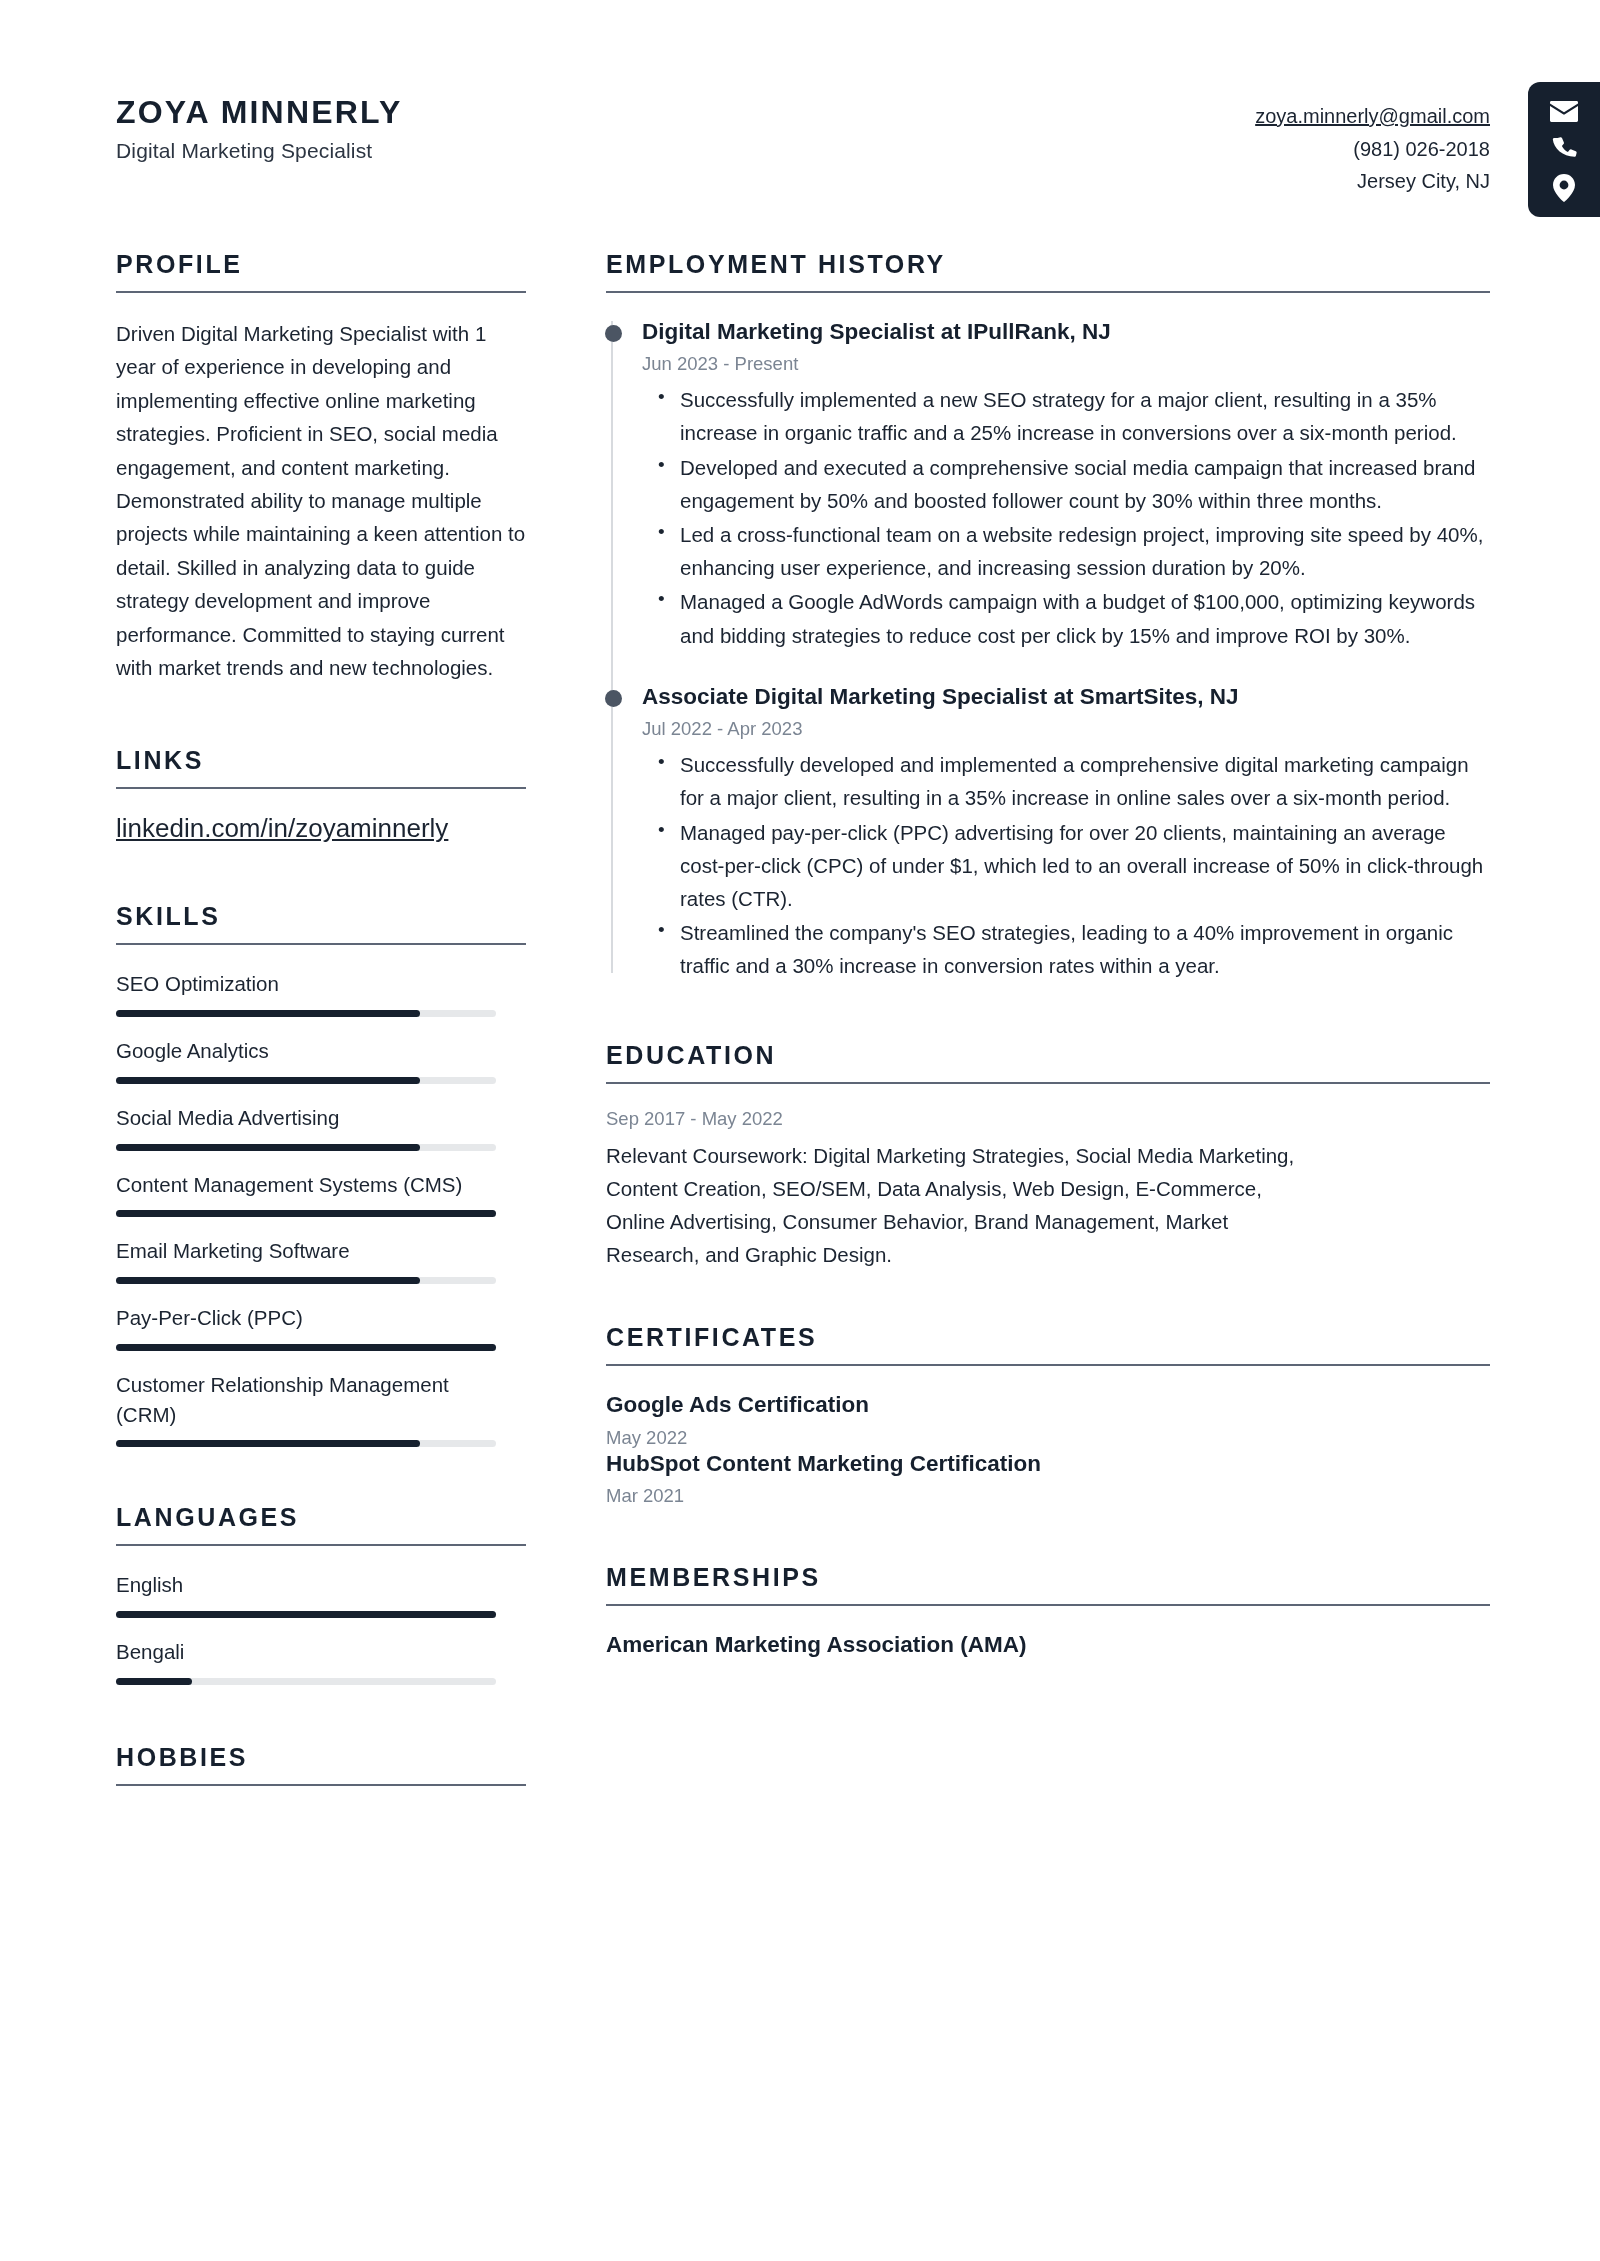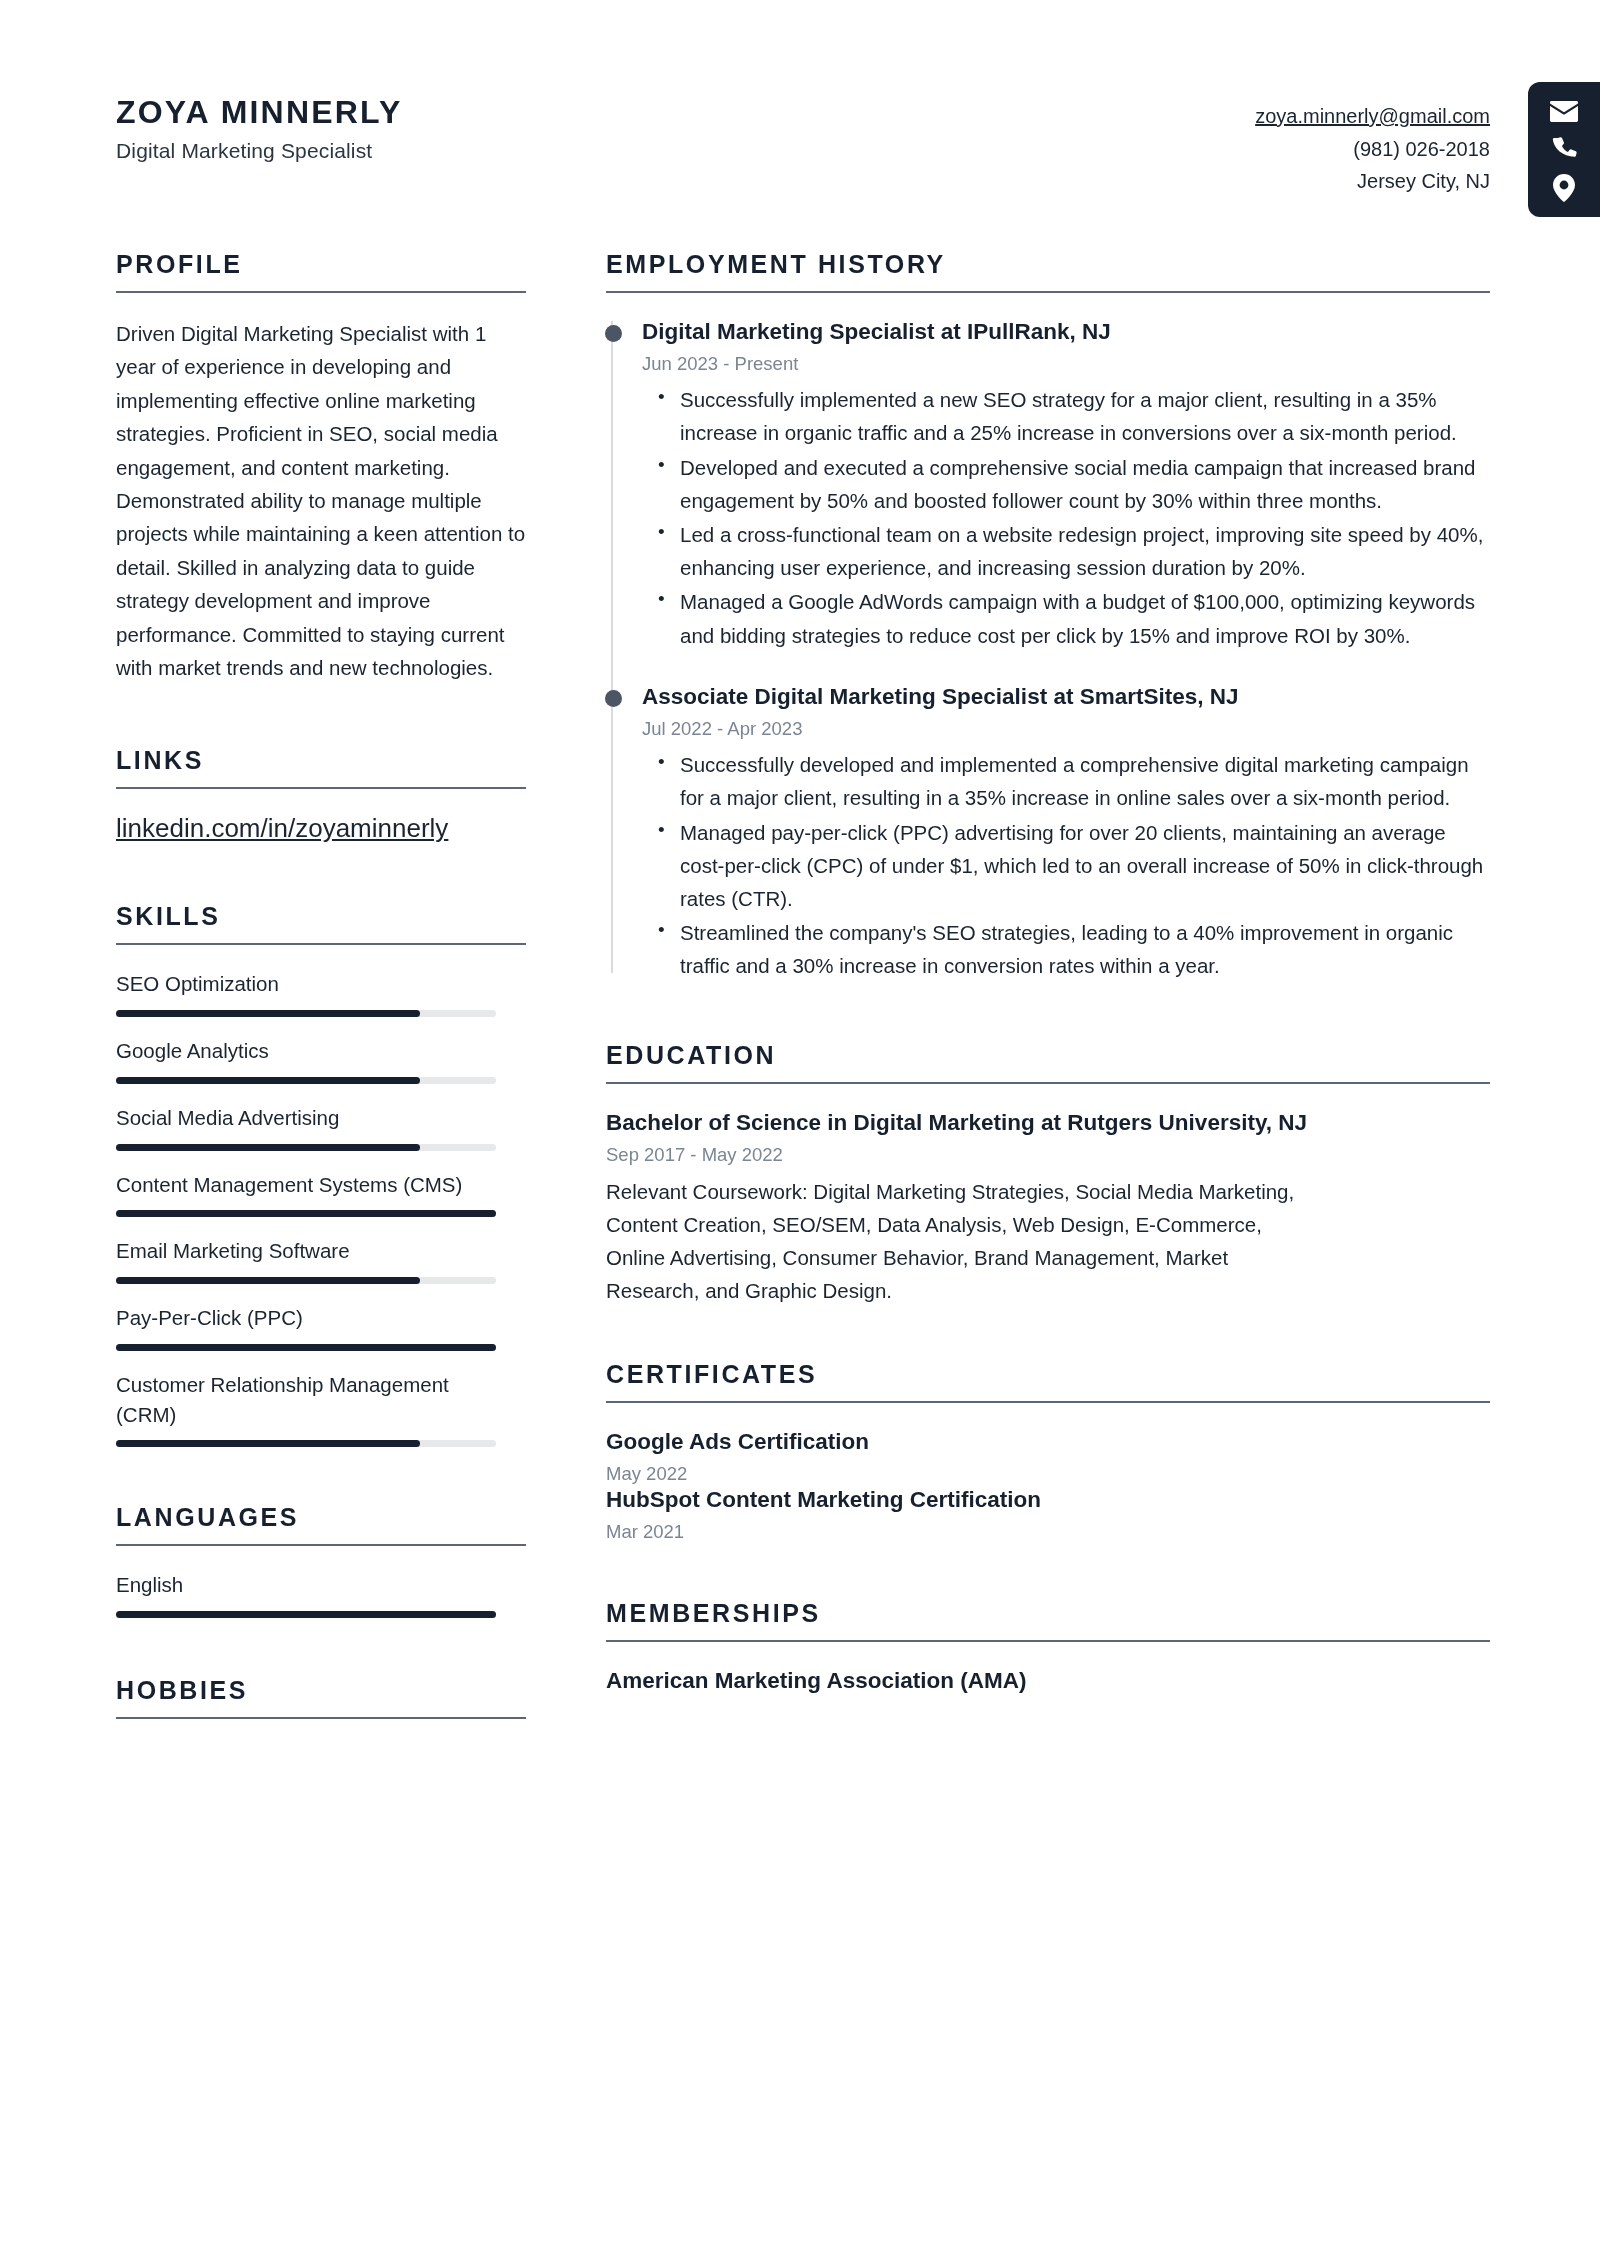--- a/index.html
+++ b/index.html
@@ -362,20 +362,26 @@
       <div class="section languages-wrap">
         <div class="section-title">LANGUAGES</div>
         <div class="section-rule"></div>
         <div id="languages-list">
             <div class="bar-row">
               <div class="bar-label">English</div>
               <div class="bar-track">
                 <div class="bar-fill" style="width: 100%;"></div>
               </div>
             </div>
+            <div class="bar-row">
+              <div class="bar-label">Bengali</div>
+              <div class="bar-track">
+                <div class="bar-fill" style="width: 20%;"></div>
+              </div>
+            </div>
           </div>
       </div>
 
       <div class="section hobbies-wrap">
         <div class="section-title">HOBBIES</div>
         <div class="section-rule"></div>
       </div>
 
     </div>
 
@@ -407,21 +413,20 @@
               </ul>
             </div>
           </div>
       </div>
 
       <div class="section edu-wrap">
         <div class="section-title">EDUCATION</div>
         <div class="section-rule"></div>
         <div id="education-list">
             <div>
-              <div class="entry-title">Bachelor of Science in Digital Marketing at Rutgers University, NJ</div>
               <div class="entry-dates">Sep 2017 - May 2022</div>
               <div class="entry-desc">Relevant Coursework: Digital Marketing Strategies, Social Media Marketing, Content Creation, SEO/SEM, Data Analysis, Web Design, E-Commerce, Online Advertising, Consumer Behavior, Brand Management, Market Research, and Graphic Design.</div>
             </div>
           </div>
       </div>
 
       <div class="section cert-wrap">
         <div class="section-title">CERTIFICATES</div>
         <div class="section-rule"></div>
         <div id="certificates-list">

